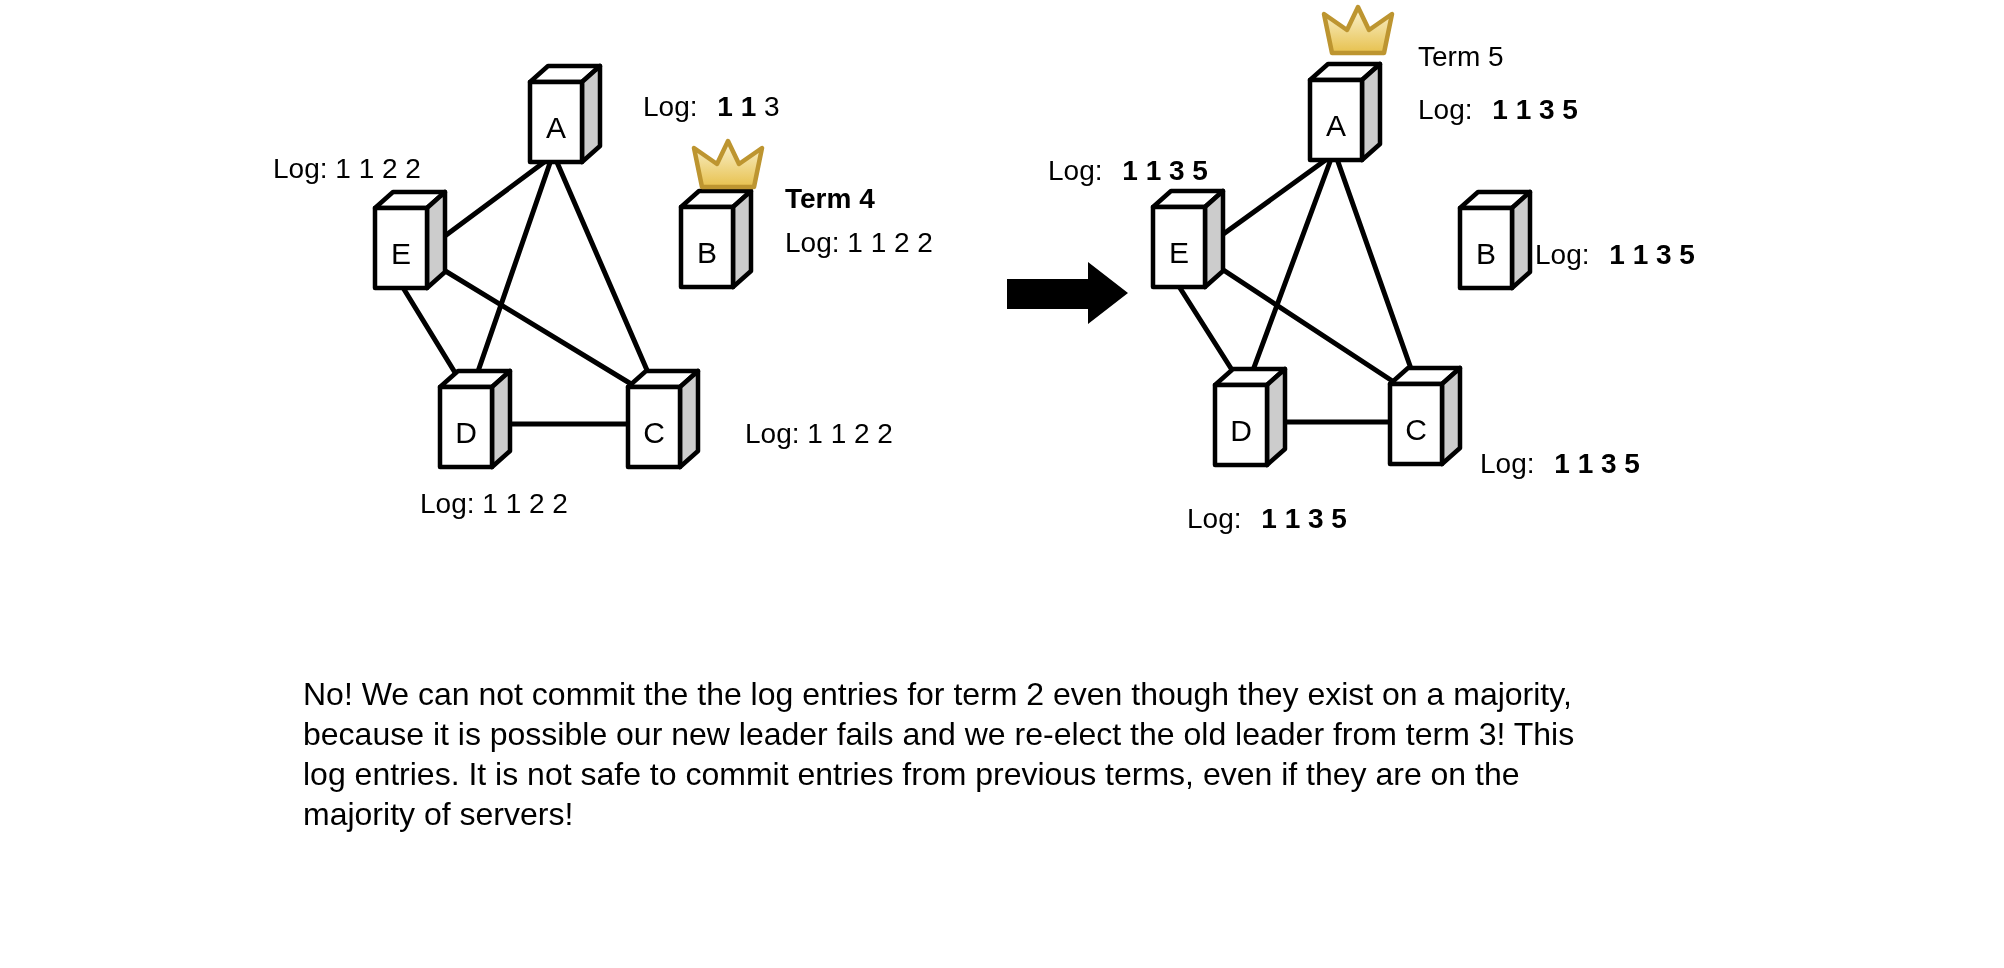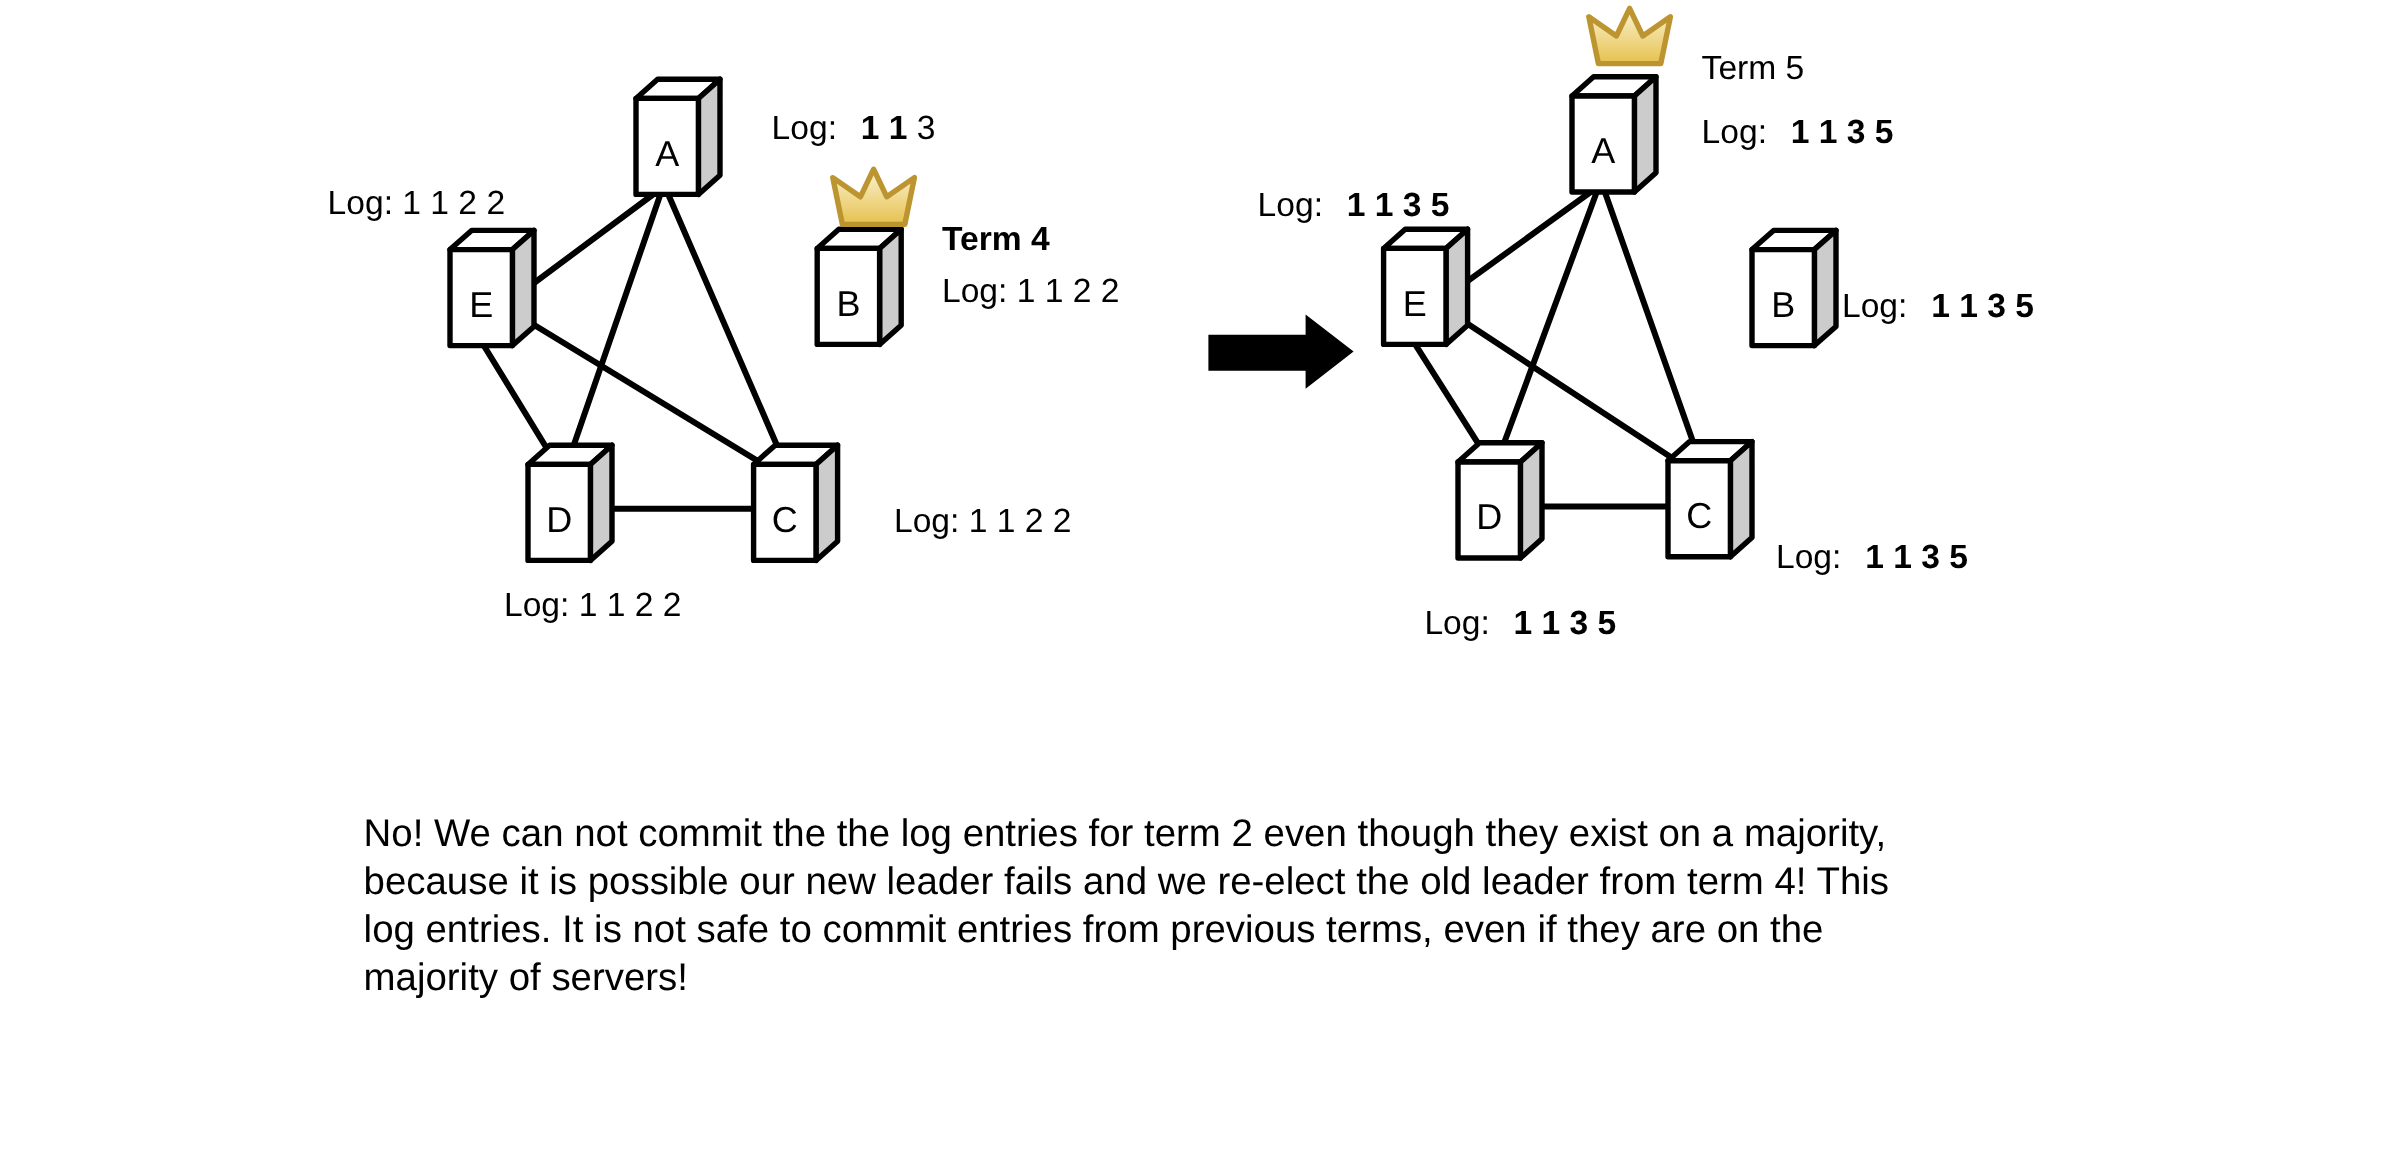--- a/index.html
+++ b/index.html
@@ -200,18 +200,18 @@
   </div>
   <div class="dlabel" style="left:1480px; top:447px;">
     <span>Log: </span><span class="bold">1 1 3 5</span>
   </div>
   <div class="dlabel" style="left:1187px; top:502px;">
     <span>Log: </span><span class="bold">1 1 3 5</span>
   </div>
 
   <div id="caption">
     <div class="cap-line">No! We can not commit the the log entries for term 2 even though they exist on a majority,</div>
-    <div class="cap-line">because it is possible our new leader fails and we re-elect the old leader from term 4! This</div>
+    <div class="cap-line">because it is possible our new leader fails and we re-elect the old leader from term 3! This</div>
     <div class="cap-line">log entries. It is not safe to commit entries from previous terms, even if they are on the</div>
     <div class="cap-line">majority of servers!</div>
   </div>
 
 </div>
 
 </body></html>

